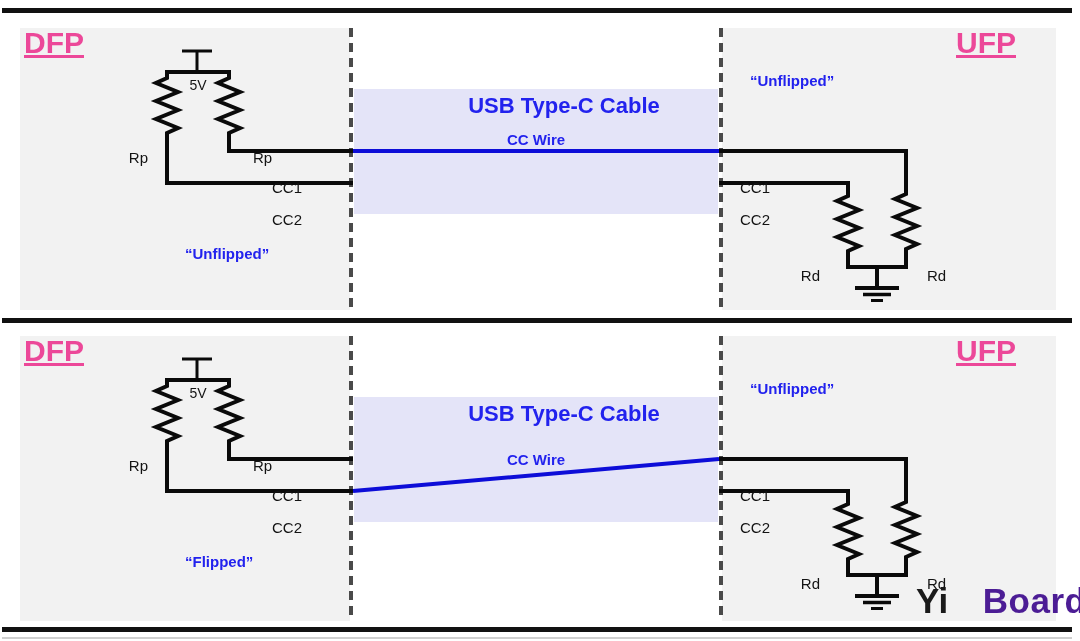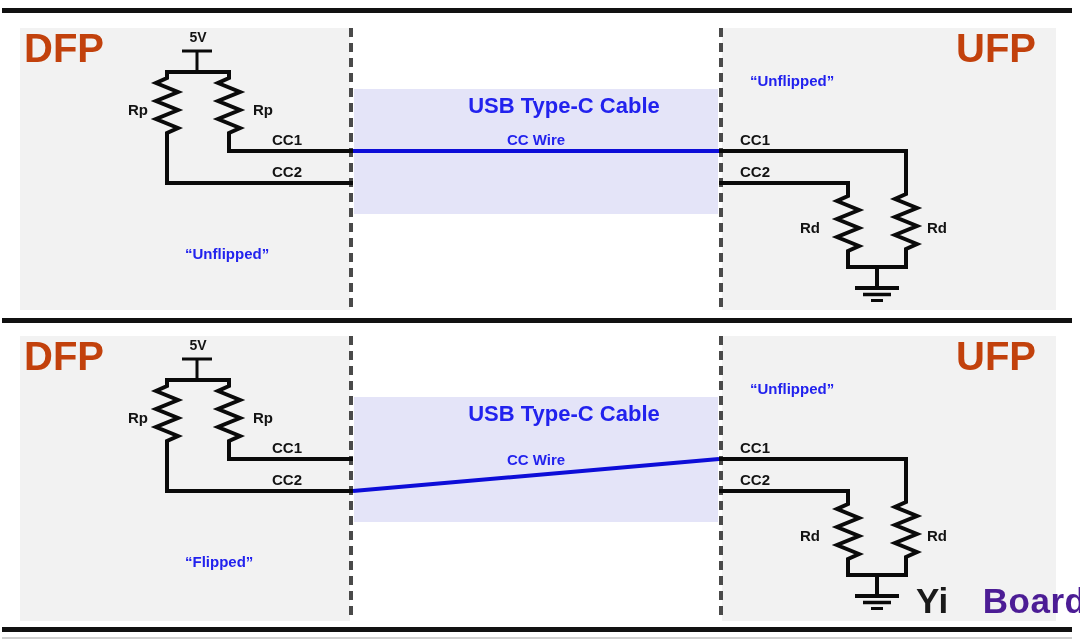--- a/index.html
+++ b/index.html
@@ -20,36 +20,36 @@
   .gray-left{position:absolute;left:20px;top:0;width:330px;height:100%;background:#f2f2f2;}
   .gray-right{position:absolute;left:722px;top:0;width:334px;height:100%;background:#f2f2f2;}
   .cable-box{position:absolute;left:354px;top:61px;width:364px;height:125px;background:#e4e4f8;}
   .dash{position:absolute;top:0;width:4px;height:100%;
     background:repeating-linear-gradient(to bottom,#4a4a4a 0 9px,transparent 9px 15px);}
   .dash-left{left:349px;}
   .dash-right{left:719px;}
 
   .svg-layer{position:absolute;left:0;top:0;width:1080px;height:285px;}
 
-  .dev-lbl{position:absolute;top:0;font-size:40px;font-weight:700;color:#c2410c;line-height:1;}
+  .dev-lbl{position:absolute;top:0;font-size:30px;font-weight:700;color:#ec4899;line-height:1;text-decoration:underline;}
   .dfp-lbl{left:24px;}
   .ufp-lbl{left:956px;width:90px;}
 
   .orient{position:absolute;font-size:15px;font-weight:700;color:#2222ee;line-height:1;}
   .orient-dfp{left:185px;top:218px;}
   .orient-ufp{left:750px;top:45px;}
 
   .cable-title{position:absolute;left:354px;top:67px;width:420px;text-align:center;
     font-size:22px;font-weight:700;color:#2222ee;line-height:1;}
   .cc-wire-lbl{position:absolute;left:354px;width:364px;text-align:center;
     font-size:15px;font-weight:700;color:#2222ee;line-height:1;}
   #panel-top .cc-wire-lbl{top:104px;}
   #panel-bottom .cc-wire-lbl{top:116px;}
 
-  .lbl{position:absolute;font-size:15px;font-weight:700;color:#131313;line-height:1;}
+  .lbl{position:absolute;font-size:15px;font-weight:400;color:#131313;line-height:1;margin-top:48px;}
   .lbl-5v{left:182px;top:2px;width:32px;text-align:center;font-size:14px;}
   .lbl-rp-l{left:104px;top:74px;width:44px;text-align:right;}
   .lbl-rp-r{left:253px;top:74px;}
   .lbl-cc1-dfp{left:260px;top:104px;width:42px;text-align:right;}
   .lbl-cc2-dfp{left:260px;top:136px;width:42px;text-align:right;}
   .lbl-cc1-ufp{left:740px;top:104px;}
   .lbl-cc2-ufp{left:740px;top:136px;}
   .lbl-rd-l{left:776px;top:192px;width:44px;text-align:right;}
   .lbl-rd-r{left:927px;top:192px;}
 

